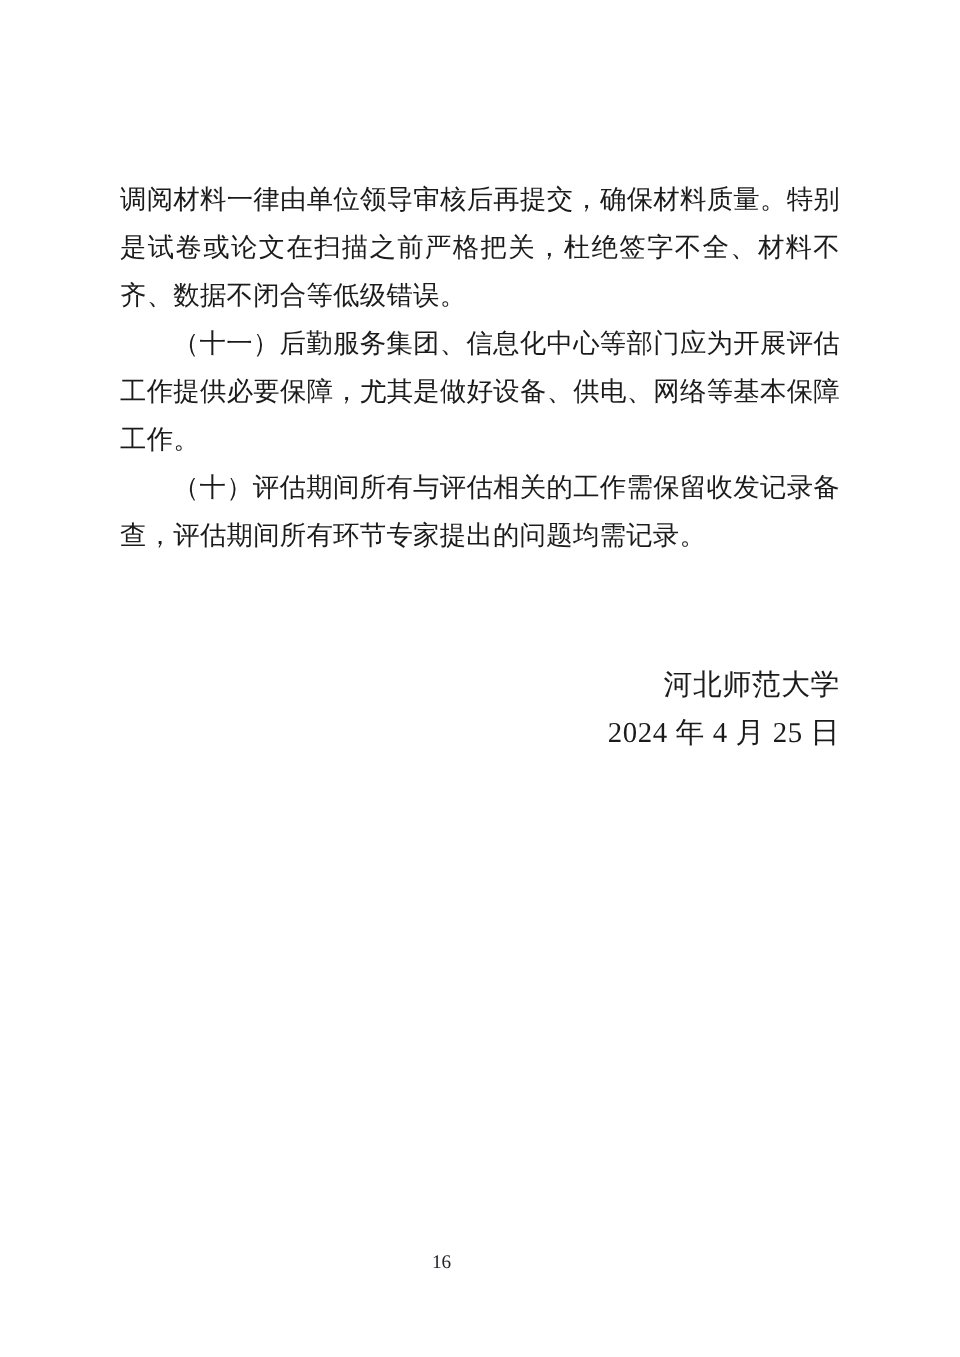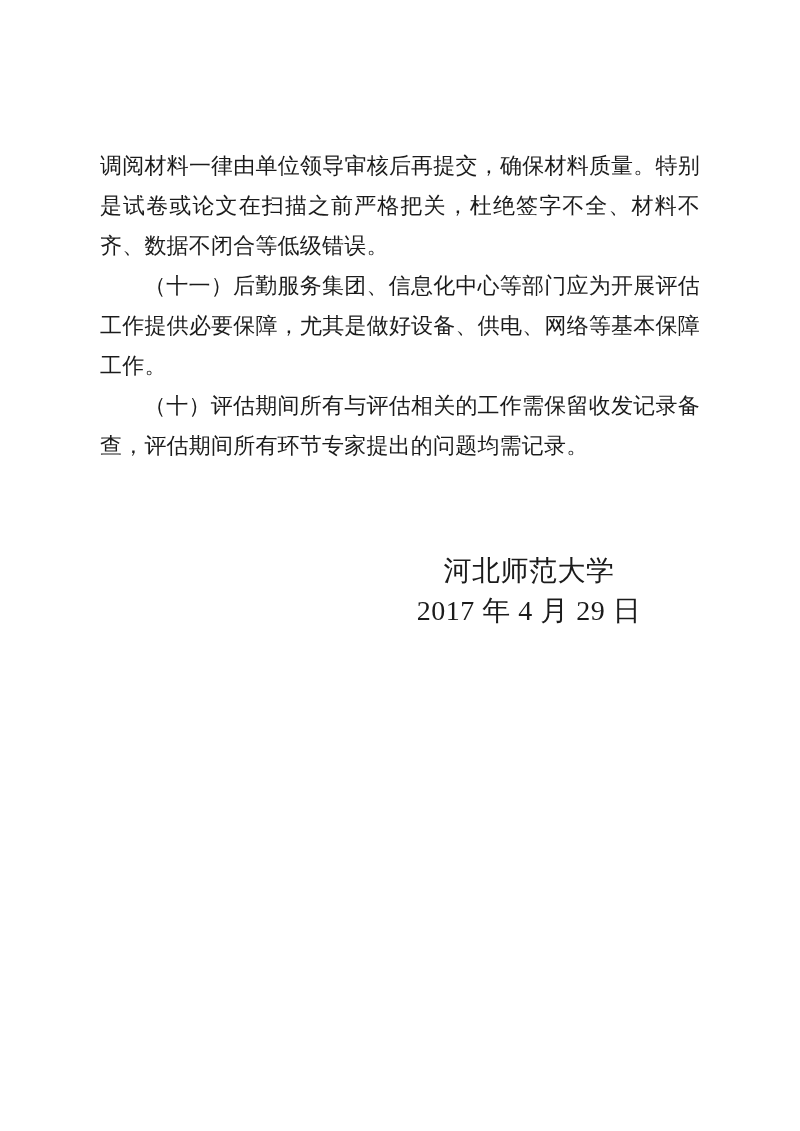--- a/index.html
+++ b/index.html
@@ -32,22 +32,22 @@
   }
   .para.indent {
     text-indent: 2em;
   }
   
   .signature {
     position: absolute;
     left: 358px;
     top: 551px;
     width: 342px;
-    text-align: center;
-    font-size: 28px;
+    text-align: right;
+    font-size: 24px;
     line-height: 40px;
   }
   .signature .sig-line {
     margin: 0;
     letter-spacing: 0.5px;
   }
   
   .footer {
     position: absolute;
     left: 100px;
@@ -87,18 +87,19 @@
 
   <div class="doc-body">
 
   <p class="para">调阅材料一律由单位领导审核后再提交，确保材料质量。特别是试卷或论文在扫描之前严格把关，杜绝签字不全、材料不齐、数据不闭合等低级错误。</p>
       <p class="para indent">（十一）后勤服务集团、信息化中心等部门应为开展评估工作提供必要保障，尤其是做好设备、供电、网络等基本保障工作。</p>
       <p class="para indent">（十）评估期间所有与评估相关的工作需保留收发记录备查，评估期间所有环节专家提出的问题均需记录。</p>
     </div>
 
   <div class="signature">
     <p class="sig-line">河北师范大学</p>
-    <p class="sig-line">2017 年 4 月 29 日</p>
+    <p class="sig-line">2024 年 4 月 25 日</p>
   </div>
 
 
+  <div class="page-num">16</div>
 
 </div>
 
 </body></html>

